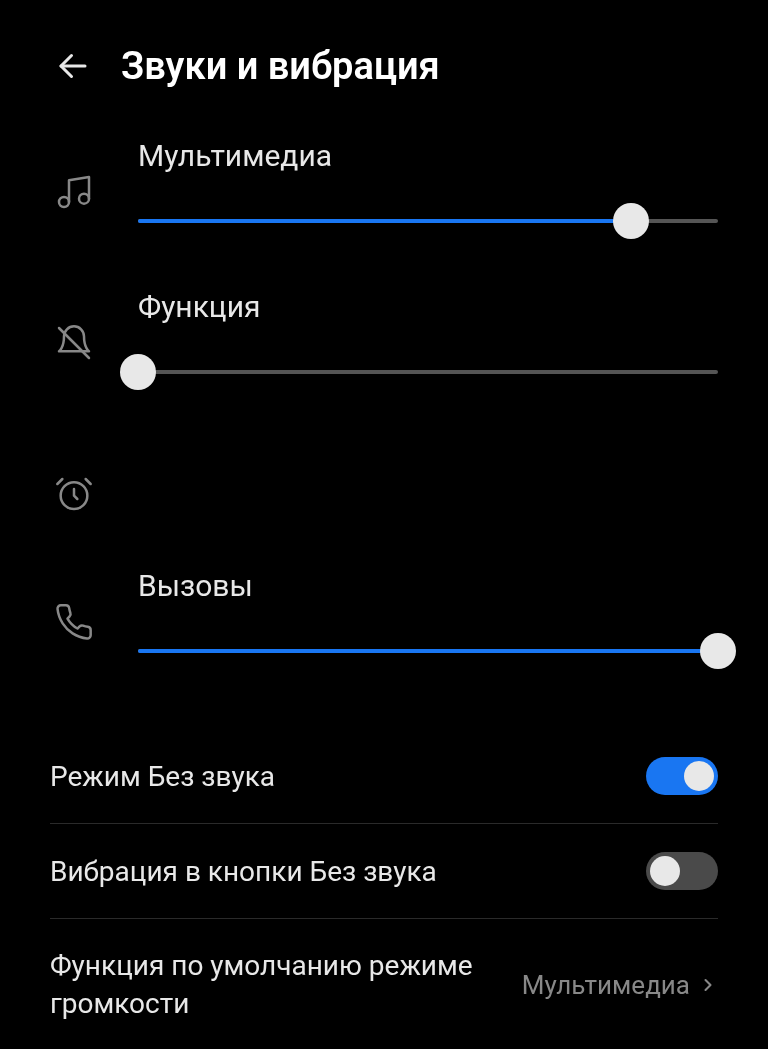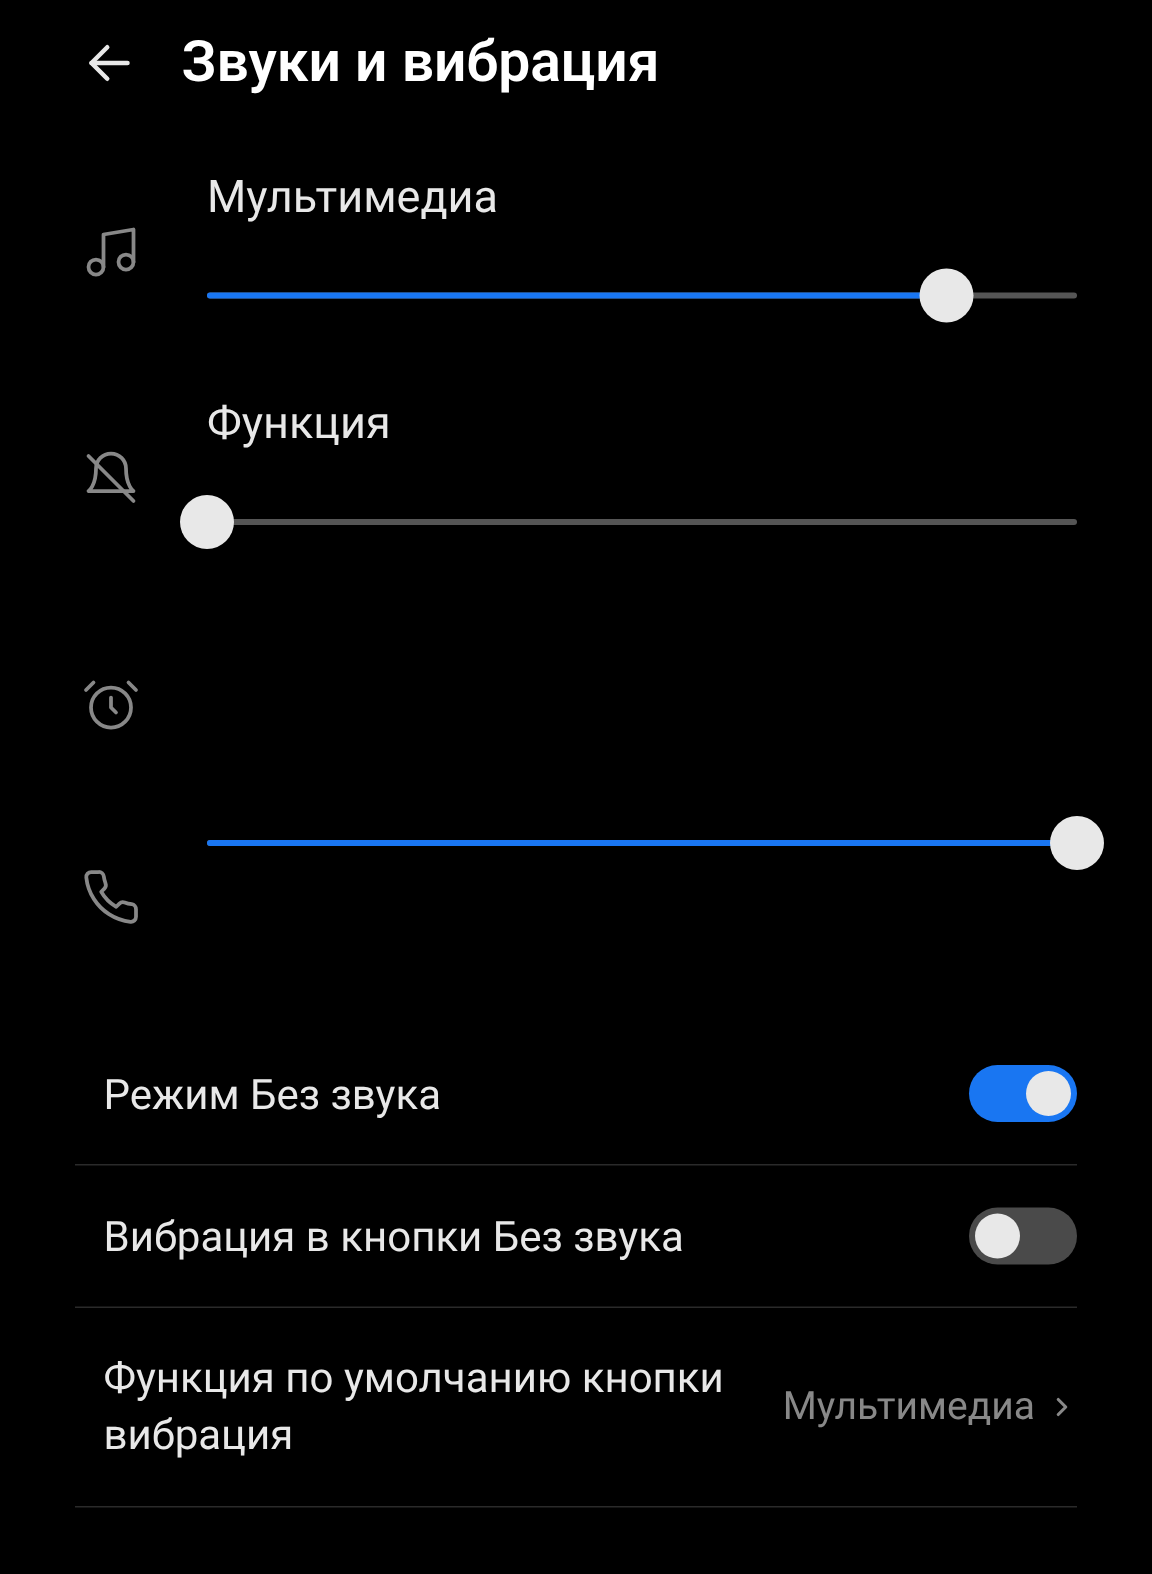--- a/index.html
+++ b/index.html
@@ -9,20 +9,21 @@
     background: #000;
     color: #fff;
     font-family: -apple-system, BlinkMacSystemFont, "Segoe UI", Roboto, sans-serif;
     overflow: hidden;
   }
   .header {
     display: flex;
     align-items: center;
     padding: 20px 20px 20px 55px;
     gap: 30px;
+    margin-top: 24px;
   }
   .back-icon {
     display: flex;
     align-items: center;
     justify-content: center;
   }
   .title {
     font-size: 38px;
     font-weight: 600;
     color: #fff;
@@ -88,21 +89,20 @@
     display: flex;
     align-items: center;
     justify-content: space-between;
     padding: 28px 0;
     border-bottom: 1px solid #2a2a2a;
   }
   .setting-label {
     font-size: 28px;
     color: #e8e8e8;
     flex: 1;
-    margin-left: 19px;
   }
   .toggle {
     width: 72px;
     height: 38px;
     border-radius: 19px;
     position: relative;
     cursor: pointer;
   }
   .toggle.on { background: #1976f2; }
   .toggle.off { background: #4a4a4a; }
@@ -196,20 +196,21 @@
     </div>
   </div>
 
   <div class="slider-row">
     <div class="slider-icon">
       <svg width="40" height="40" viewBox="0 0 24 24" fill="none" stroke="#888" stroke-width="1.5" stroke-linecap="round" stroke-linejoin="round">
         <path d="M22 16.92v3a2 2 0 0 1-2.18 2 19.79 19.79 0 0 1-8.63-3.07 19.5 19.5 0 0 1-6-6 19.79 19.79 0 0 1-3.07-8.67A2 2 0 0 1 4.11 2h3a2 2 0 0 1 2 1.72 12.84 12.84 0 0 0 .7 2.81 2 2 0 0 1-.45 2.11L8.09 9.91a16 16 0 0 0 6 6l1.27-1.27a2 2 0 0 1 2.11-.45 12.84 12.84 0 0 0 2.81.7A2 2 0 0 1 22 16.92z"></path>
       </svg>
     </div>
     <div class="slider-content">
+      <div class="slider-label">Вызовы</div>
       <div class="slider-track">
         <div class="slider-rail"></div>
         <div class="slider-fill" style="width: 100%;"></div>
         <div class="slider-thumb" style="left: 100%;"></div>
       </div>
     </div>
   </div>
 
 </div>
 
@@ -223,21 +224,21 @@
   </div>
 
   <div class="setting-row">
     <div class="setting-label">Вибрация в кнопки Без звука</div>
     <div class="toggle off">
       <div class="toggle-thumb"></div>
     </div>
   </div>
 
   <div class="setting-row">
-    <div class="setting-label multiline-label">Функция по умолчанию кнопки вибрация</div>
+    <div class="setting-label multiline-label">Функция по умолчанию режиме громкости</div>
     <div class="setting-value-wrap">
       <div class="setting-value">Мультимедиа</div>
       <div class="chevron">
         <svg width="20" height="20" viewBox="0 0 24 24" fill="none" stroke="#888" stroke-width="2.5" stroke-linecap="round" stroke-linejoin="round">
           <polyline points="9 18 15 12 9 6"></polyline>
         </svg>
       </div>
     </div>
   </div>
 

